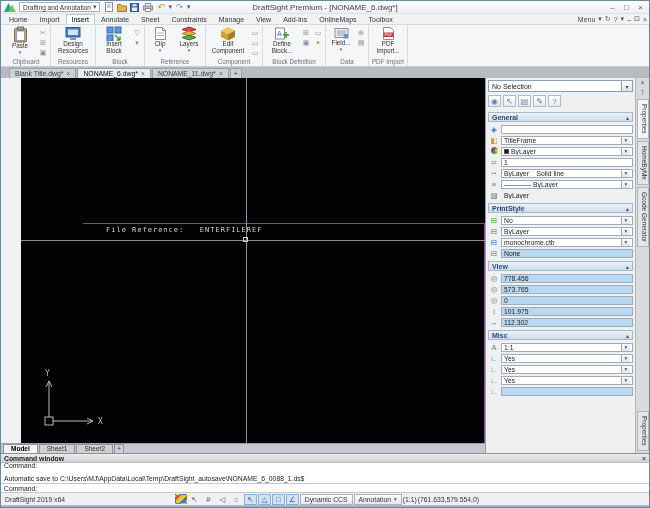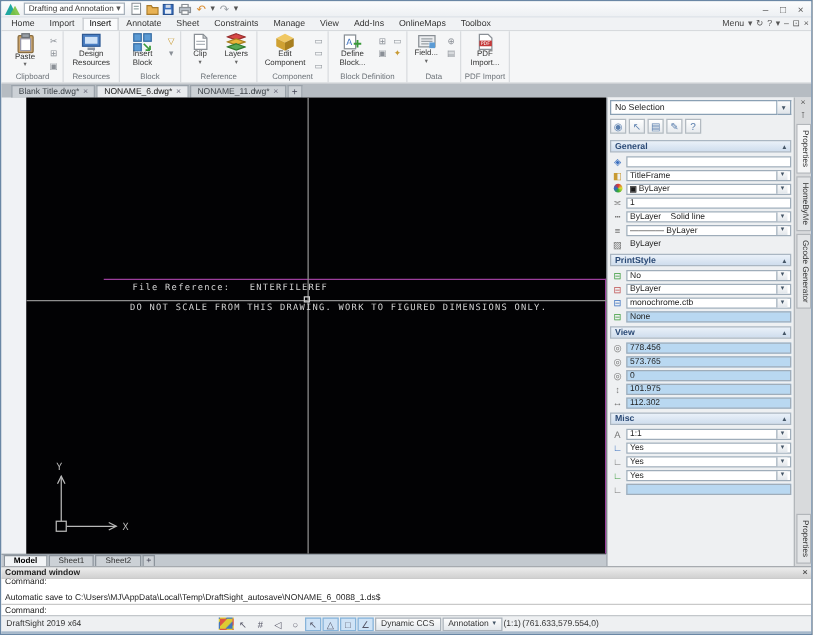--- a/index.html
+++ b/index.html
@@ -165,20 +165,21 @@
       </span>
       <span class="qbtn">
           <span class="uglyph undo">↶</span>
         </span>
       <span class="mini">▾</span>
       <span class="qbtn">
           <span class="uglyph redo">↷</span>
         </span>
       <span class="mini">▾</span>
     </div>
+    <div class="wtitle">DraftSight Premium - [NONAME_6.dwg*]</div>
     <div class="winctl">
       <span class="wbtn">–</span>
       <span class="wbtn">□</span>
       <span class="wbtn">×</span>
     </div>
   </div>
 
   <div class="menubar">
     <span class="mtab">Home</span>
     <span class="mtab">Import</span>
@@ -399,21 +400,20 @@
 
         <div class="mline" style="left:62px;top:145px;width:402px;height:1px;"></div>
         <div class="mline" style="left:463px;top:145px;width:1px;bottom:0;"></div>
         <div class="mline" style="left:479px;top:0;width:1px;bottom:0;opacity:.8;"></div>
 
         <div class="xhair" style="left:225px;top:0;width:1px;bottom:0;"></div>
         <div class="xhair" style="left:0;right:0;top:162px;height:1px;"></div>
         <div class="pickbox" style="left:222px;top:159px;"></div>
 
         <div class="cadtext" style="left:85px;top:148px;">File Reference:   ENTERFILEREF</div>
-        <div class="cadtext" style="left:83px;top:164px;">DO NOT SCALE FROM THIS DRAWING. WORK TO FIGURED DIMENSIONS ONLY.</div>
 
         <div style="position:absolute;left:14px;bottom:10px;">
           <svg width="80" height="66">
             <rect x="10" y="50" width="8" height="8" fill="none" stroke="#b8b8b8"></rect>
             <line x1="14" y1="50" x2="14" y2="14" stroke="#b8b8b8"></line>
             <path d="M11,20 L14,14 L17,20" fill="none" stroke="#b8b8b8"></path>
             <line x1="18" y1="54" x2="58" y2="54" stroke="#b8b8b8"></line>
             <path d="M52,51 L58,54 L52,57" fill="none" stroke="#b8b8b8"></path>
             <text x="10" y="9" font-size="8" fill="#b8b8b8" font-family="DejaVu Sans Mono">Y</text>
             <text x="63" y="57" font-size="8" fill="#b8b8b8" font-family="DejaVu Sans Mono">X</text>

